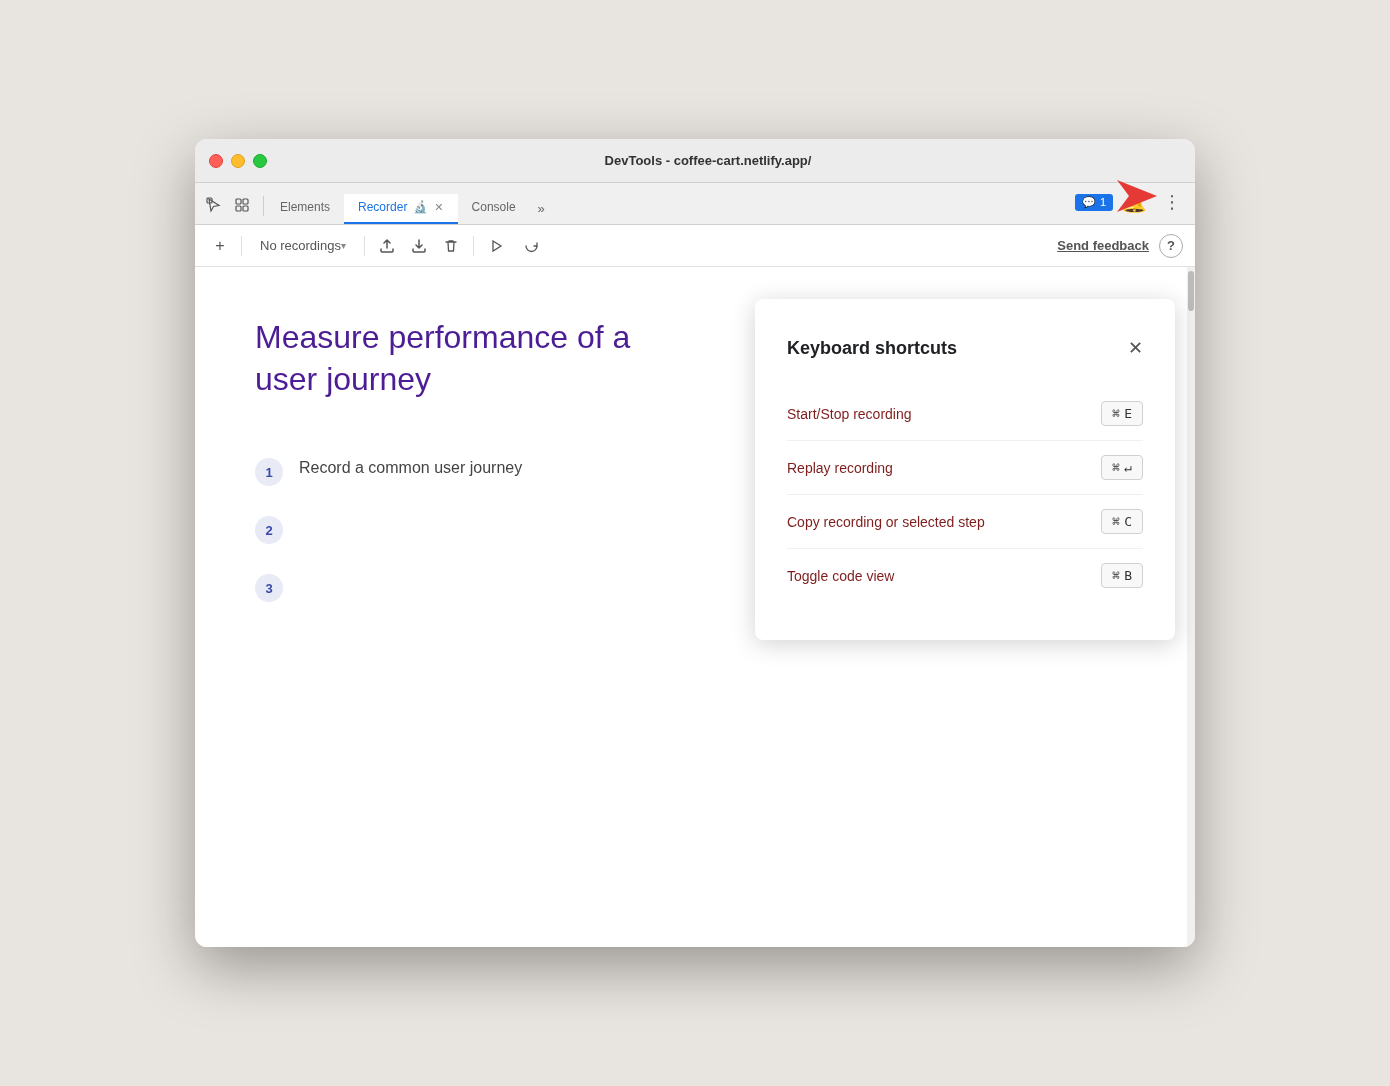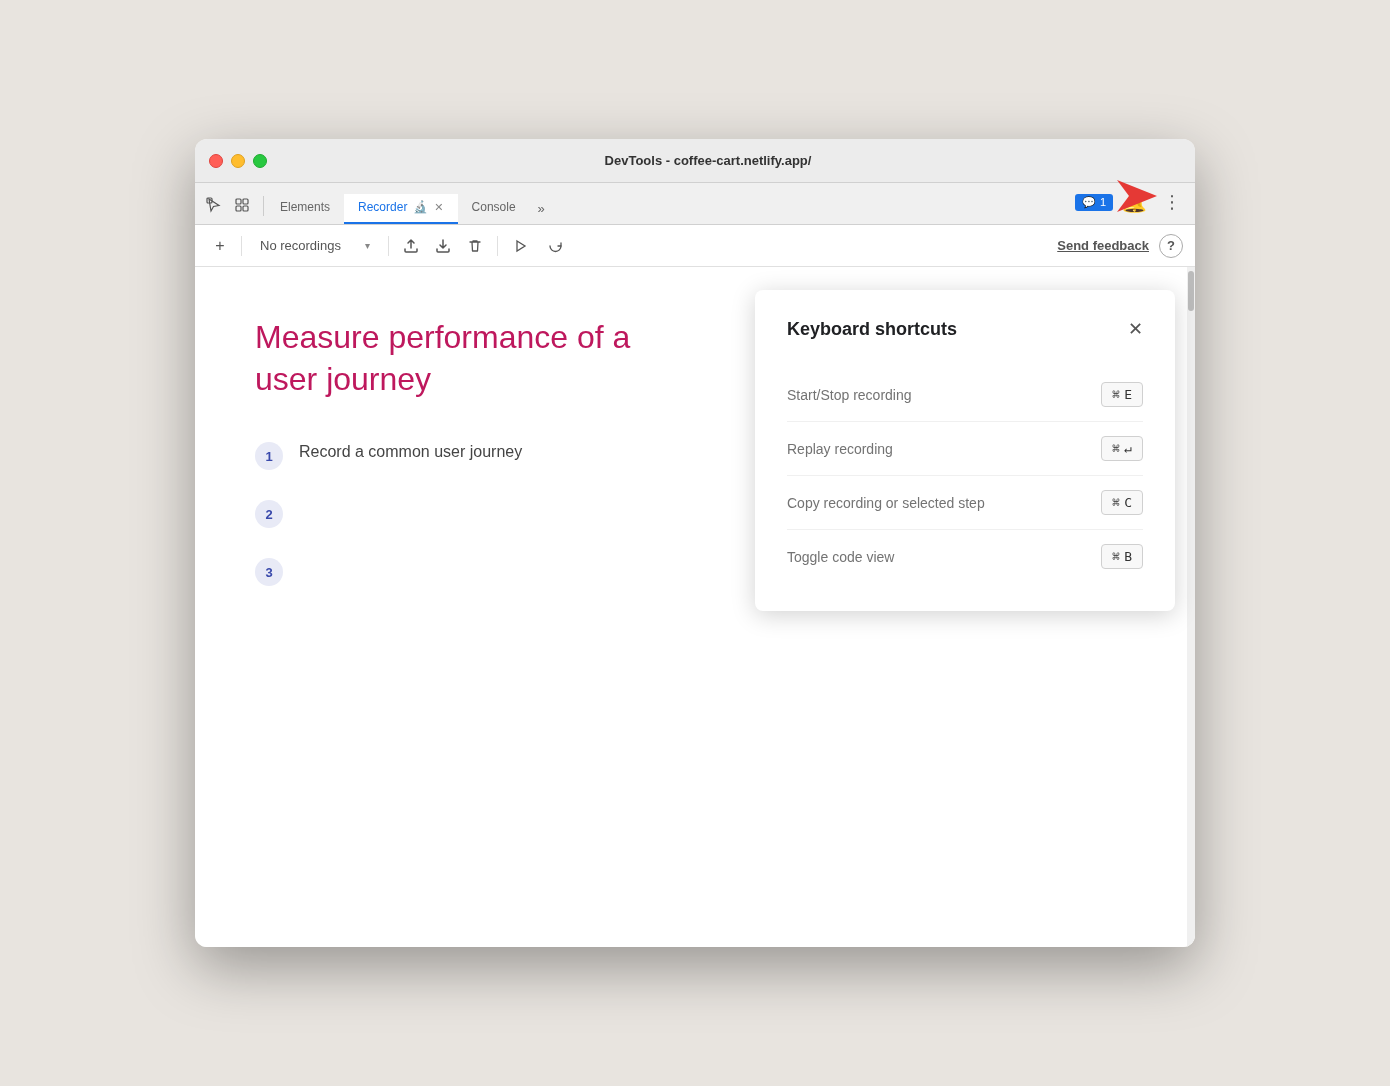--- a/index.html
+++ b/index.html
@@ -179,21 +179,21 @@
       background: none;
     }
     .toolbar-divider {
       width: 1px;
       height: 20px;
       background: #e0e0e0;
     }
     .recordings-dropdown {
       display: flex;
       align-items: center;
-      gap: 24px;
+      gap: 0;
       padding: 4px 10px;
       font-size: 13px;
       color: #555;
       cursor: pointer;
       border: none;
       background: none;
     }
     .dropdown-arrow {
       font-size: 10px;
       color: #888;
@@ -243,23 +243,23 @@
     
     .main-content {
       background: white;
       min-height: 680px;
       padding: 50px 60px;
       position: relative;
     }
     .main-title {
       font-size: 32px;
       font-weight: 400;
-      color: #be185d;
+      color: #4c1d95;
       line-height: 1.3;
-      margin-bottom: 40px;
+      margin-bottom: 56px;
       max-width: 480px;
     }
     .steps-list {
       list-style: none;
       margin-bottom: 50px;
     }
     .step-item {
       display: flex;
       align-items: flex-start;
       gap: 16px;
@@ -290,27 +290,27 @@
       color: white;
       border: none;
       border-radius: 6px;
       padding: 14px 28px;
       font-size: 16px;
       font-weight: 500;
       cursor: pointer;
     }
     .modal {
       position: absolute;
-      top: 23px;
+      top: 32px;
       right: 20px;
       width: 420px;
       background: white;
       border-radius: 8px;
       box-shadow: 0 4px 24px rgba(0,0,0,0.18);
-      padding: 28px 32px;
+      padding: 38px 32px;
       z-index: 200;
     }
     .modal-header {
       display: flex;
       align-items: center;
       justify-content: space-between;
       margin-bottom: 28px;
     }
     .modal-title {
       font-size: 18px;
@@ -329,21 +329,21 @@
       align-items: center;
       justify-content: space-between;
       padding: 14px 0;
       border-bottom: 1px solid #f0f0f0;
     }
     .shortcut-row:last-child {
       border-bottom: none;
     }
     .shortcut-label {
       font-size: 14px;
-      color: #737373;
+      color: #7f1d1d;
     }
     .shortcut-key {
       display: inline-flex;
       align-items: center;
       gap: 4px;
       background: #f8f8f8;
       border: 1px solid #d0d0d0;
       border-radius: 4px;
       padding: 4px 10px;
       font-size: 13px;

